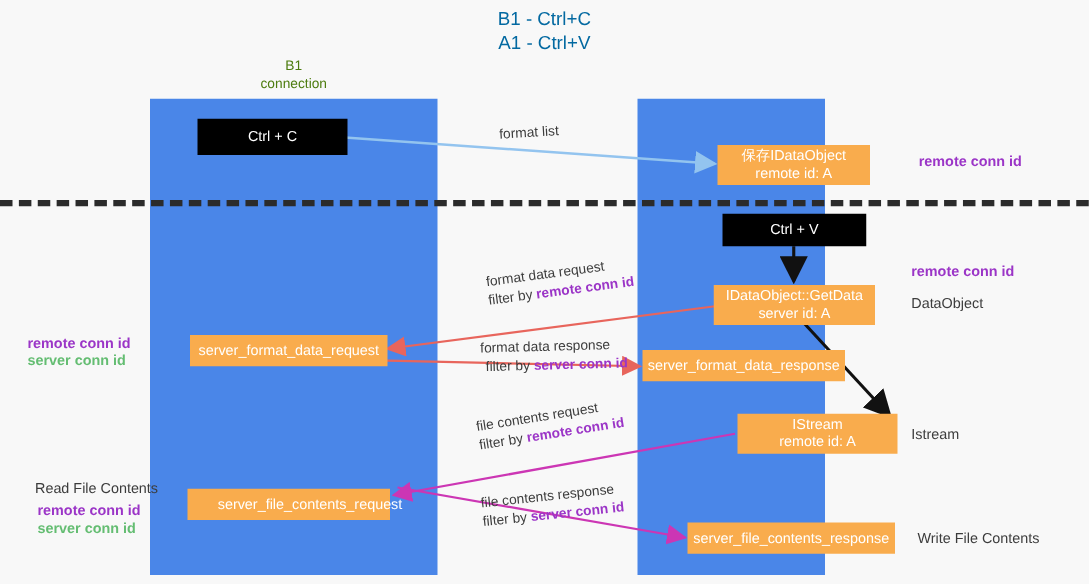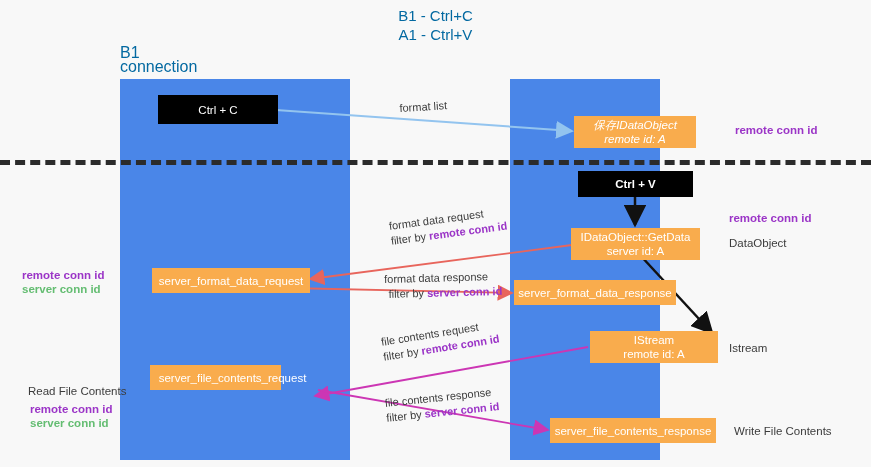--- a/index.html
+++ b/index.html
@@ -14,22 +14,22 @@
   .layer{position:absolute;inset:0;}
   svg.layer{width:871px;height:467px;}
 
   .title{
     position:absolute;left:0;right:0;top:6px;
     text-align:center;
     font-size:15px;color:#0369a1;line-height:19px;
     white-space:pre;
   }
   .colhdr{
-    position:absolute;
-    font-size:16px;color:#0369a1;line-height:14px;
+    position:absolute;text-align:center;
+    font-size:11px;color:#4d7c0f;line-height:14px;
     white-space:pre;
   }
   .col{
     position:absolute;background:#4a86e8;
   }
   .node{
     position:absolute;
     display:flex;align-items:center;justify-content:center;
     text-align:center;
     color:#ffffff;
@@ -99,36 +99,36 @@
 
     <line x1="588" y1="347" x2="315" y2="396" stroke="#cc36b4" stroke-width="1.8" marker-end="url(#mkMag)"></line>
 
     <line x1="318" y1="390" x2="548" y2="430" stroke="#cc36b4" stroke-width="1.8" marker-end="url(#mkMag)"></line>
   </svg>
 
   <div class="dashline" style="top:160px;"></div>
 
   <div class="node green" style="left:158px;top:95px;width:120px;height:29px;">Ctrl + C</div>
 
-  <div class="node orange" style="left:574px;top:116px;width:122px;height:32px;font-style:italic;">保存IDataObject
+  <div class="node orange" style="left:574px;top:116px;width:122px;height:32px;">保存IDataObject
 remote id: A</div>
 
-  <div class="node green" style="left:578px;top:171px;width:115px;height:26px;font-weight:bold;">Ctrl + V</div>
+  <div class="node green" style="left:578px;top:171px;width:115px;height:26px;">Ctrl + V</div>
 
   <div class="node orange" style="left:571px;top:228px;width:129px;height:32px;">IDataObject::GetData
 server id: A</div>
 
   <div class="node orange" style="left:152px;top:268px;width:158px;height:25px;">server_format_data_request</div>
 
   <div class="node orange" style="left:514px;top:280px;width:162px;height:25px;">server_format_data_response</div>
 
   <div class="node orange" style="left:590px;top:331px;width:128px;height:32px;">IStream
 remote id: A</div>
 
-  <div class="node orange" style="left:150px;top:365px;width:131px;height:25px;padding-left:34px;">server_file_contents_request</div>
+  <div class="node orange" style="left:150px;top:391px;width:162px;height:25px;padding-left:34px;">server_file_contents_request</div>
 
   <div class="node orange" style="left:550px;top:418px;width:166px;height:25px;">server_file_contents_response</div>
 
   <div class="edgelabel" style="left:399px;top:101px;transform:rotate(-3.5deg);transform-origin:left top;">
     <span>format list</span>
   </div>
 
   <div class="edgelabel" style="left:388px;top:219px;transform:rotate(-7.5deg);transform-origin:left top;">
     <div>format data request</div>
     <div>

